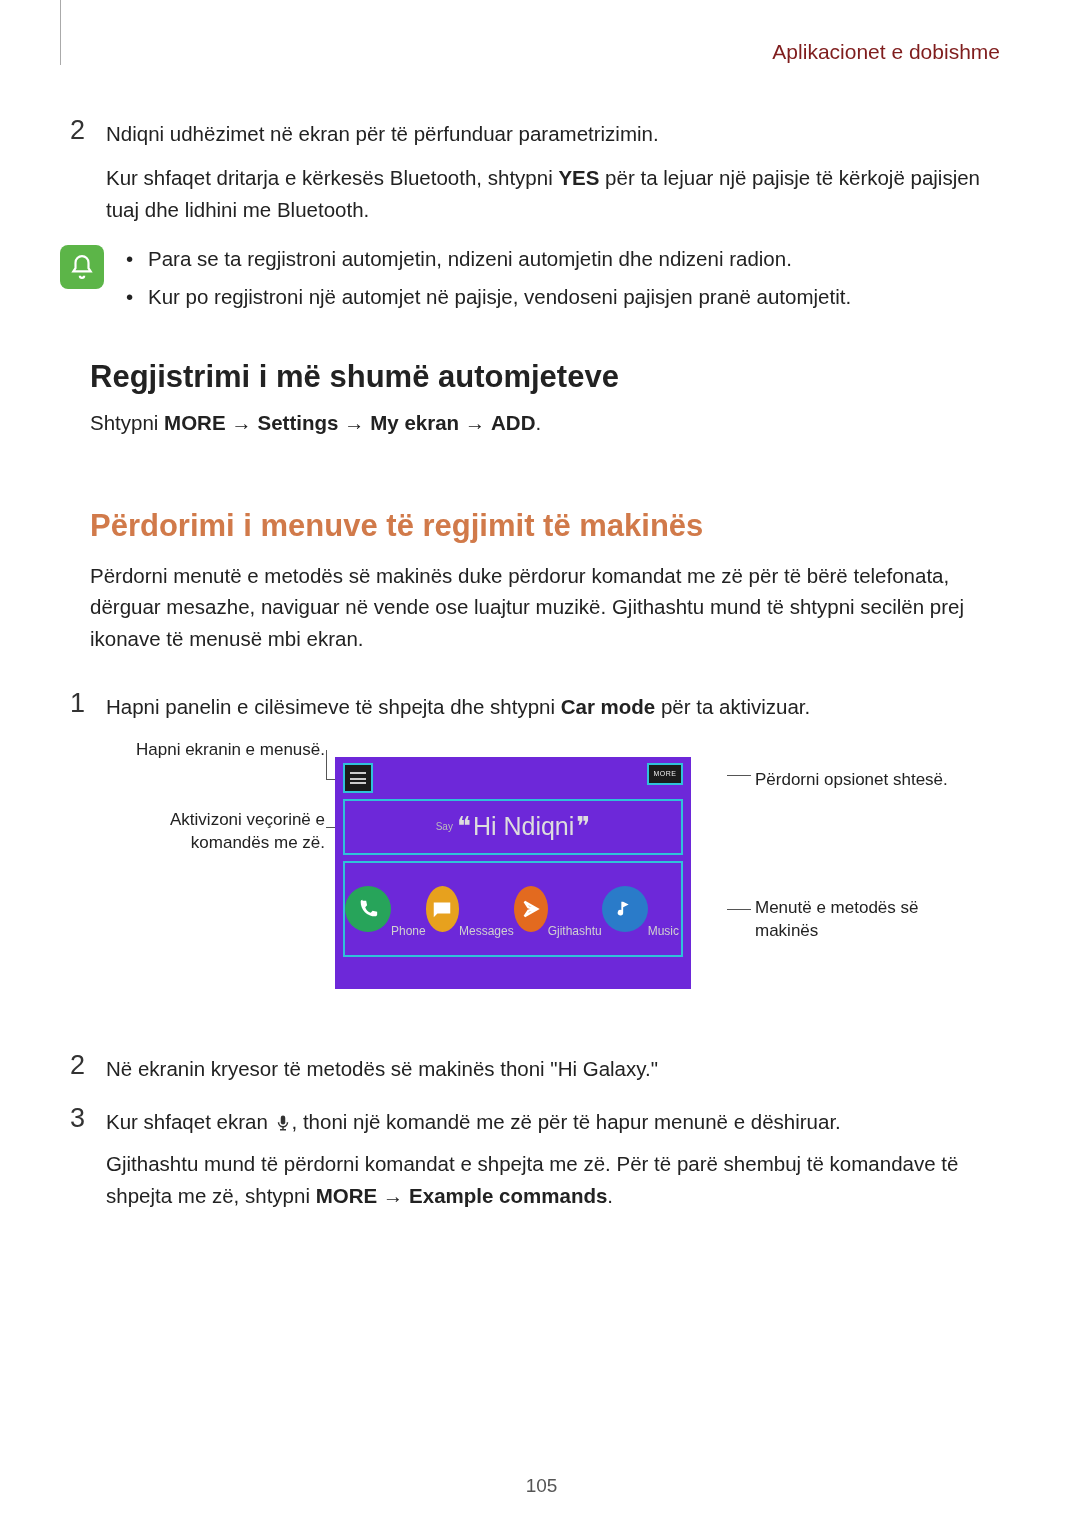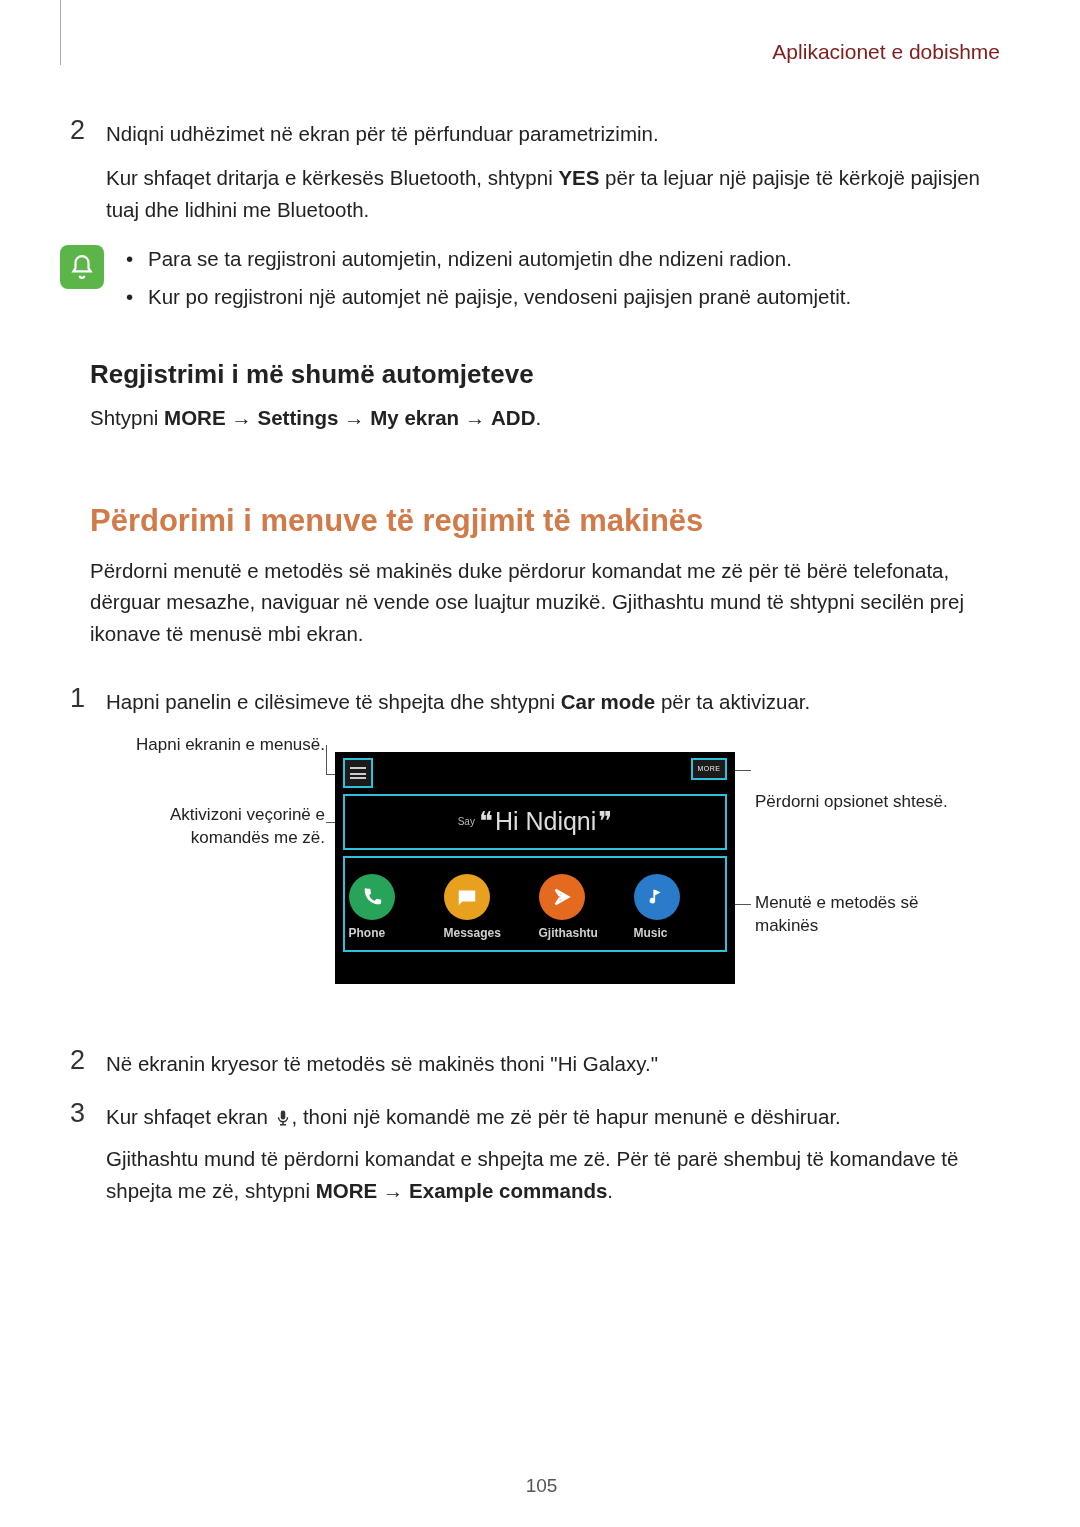--- a/index.html
+++ b/index.html
@@ -80,21 +80,21 @@
     display: flex;
     font-size: 20.5px;
     line-height: 1.55;
     margin-bottom: 6px;
   }
   .bullet-dot {
     width: 22px;
     flex-shrink: 0;
   }
   .h3 {
-    font-size: 26px;
+    font-size: 31px;
     font-weight: 700;
     margin-top: 40px;
     margin-bottom: 12px;
   }
   .path-line {
     font-size: 20.5px;
     line-height: 1.55;
     margin-bottom: 40px;
   }
   .h2 {
@@ -115,23 +115,23 @@
   .diagram-wrap {
     position: relative;
     width: 840px;
     height: 280px;
     margin: 16px auto 30px;
   }
   .phone-screen {
     position: absolute;
     left: 210px;
     top: 18px;
-    width: 400px;
+    width: 356px;
     height: 232px;
-    background: #000000;
+    background: #6d28d9;
   }
   .hi-row {
     position: absolute;
     left: 0; top: 0; right: 0;
     height: 42px;
   }
   .hi-menu {
     position: absolute;
     left: 8px; top: 6px;
     width: 30px; height: 30px;
@@ -179,45 +179,43 @@
     left: 8px; right: 8px; top: 104px;
     height: 96px;
     border: 2px solid #2fc1d9;
     display: flex;
     justify-content: space-around;
     align-items: center;
     padding-top: 6px;
   }
   .hi-app {
     display: flex;
-    flex-direction: column;
-    align-items: flex-start;
+    align-items: flex-end;
     width: 88px;
-    font-weight: bold;
   }
   .circ {
     width: 46px; height: 46px; border-radius: 50%;
     display: flex; align-items: center; justify-content: center;
     margin-bottom: 6px;
   }
   .c-green { background: #27a45a; }
   .c-yellow { background: #e7a11e; }
   .c-orange { background: #e36a1f; }
   .c-blue { background: #2a7bc9; }
   .hi-app .lbl { color: #d0d0d0; font-size: 12px; }
   .circ svg { width: 22px; height: 22px; }
 
   .callout {
     position: absolute;
     font-size: 17px;
     line-height: 1.35;
   }
   .callout.left1 { left: 0; top: 0; width: 200px; text-align: right; }
   .callout.left2 { left: 0; top: 70px; width: 200px; text-align: right; }
-  .callout.right1 { left: 630px; top: 30px; width: 200px; margin-top: 27px; }
+  .callout.right1 { left: 630px; top: 30px; width: 200px; }
   .callout.right2 { left: 630px; top: 158px; width: 210px; }
 
   .lead-line {
     position: absolute;
     background: #555;
   }
   .ll-h { height: 1px; }
   .ll-v { width: 1px; }
 
   .mic-inline {

